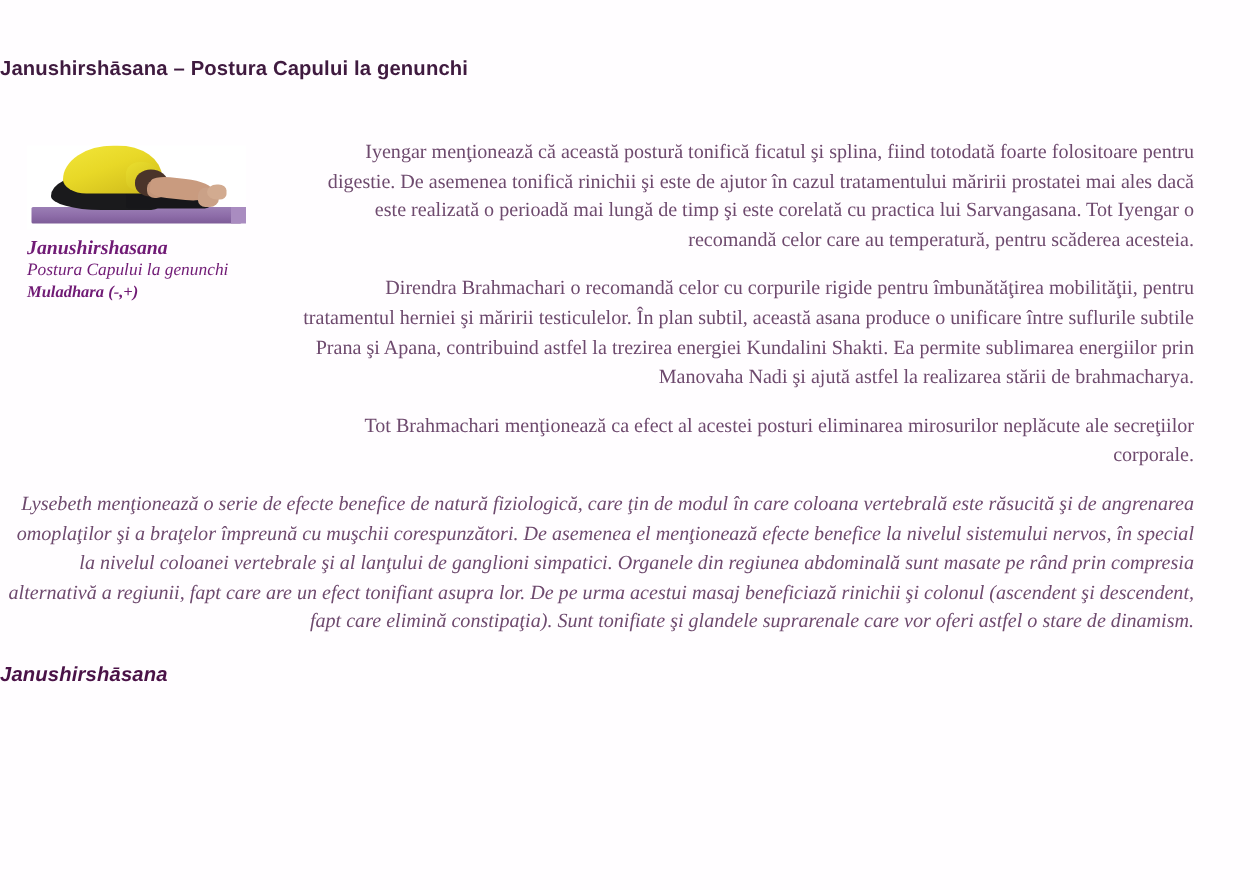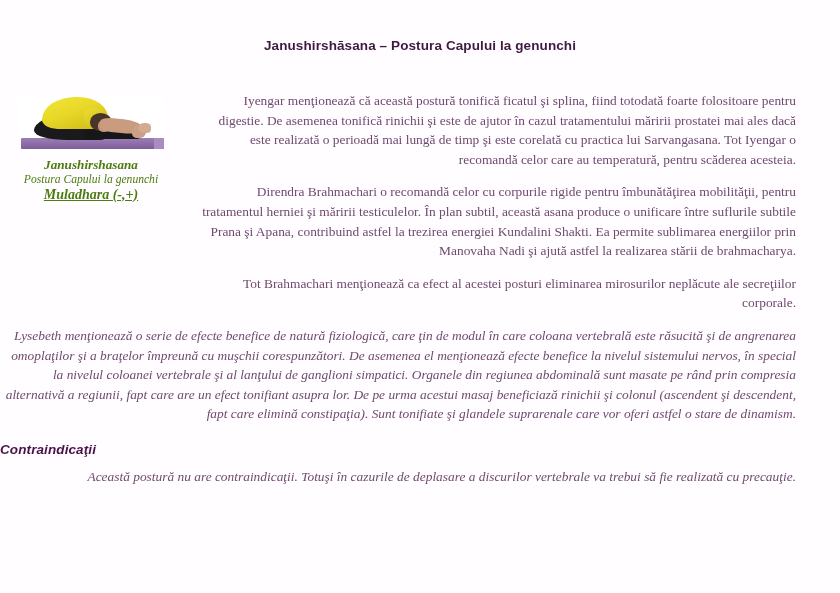--- a/index.html
+++ b/index.html
@@ -23,21 +23,20 @@
     box-sizing: border-box;
     padding: 0;
   }
 
   
   .doc-title {
     font-family: "Liberation Sans", "DejaVu Sans", sans-serif;
     font-weight: bold;
     font-size: 13.5px;
     color: #3f1a3f;
-    text-align: center;
     margin: 0;
     padding: 38px 0 0 0;
     letter-spacing: 0.1px;
   }
 
   
   .section-heading {
     font-family: "Liberation Sans", "DejaVu Sans", sans-serif;
     font-weight: bold;
     font-size: 13.5px;
@@ -175,45 +174,43 @@
     bottom: 21px;
     width: 13px;
     height: 12px;
     background: #c2957a;
     border-radius: 45% 50% 50% 40%;
   }
 
   
   .caption {
     font-family: "Liberation Serif", "DejaVu Serif", serif;
-    text-align: center;
-    color: #4d7c0f;
+    color: #701a75;
     margin-top: 4px;
   }
   .caption-title {
     font-size: 13.2px;
     font-weight: bold;
     font-style: italic;
     line-height: 16px;
     display: block;
   }
   .caption-sub {
     font-size: 11.6px;
     font-weight: normal;
     font-style: italic;
     line-height: 14.5px;
     display: block;
   }
   .caption-chakra {
-    font-size: 14px;
+    font-size: 11px;
     font-weight: bold;
     font-style: italic;
     line-height: 14.5px;
     display: block;
-    text-decoration: underline;
   }
 
   
   .content {
     position: relative;
     padding: 0 22px 0 0;
     box-sizing: border-box;
   }
 
   .right-col {
@@ -271,19 +268,18 @@
       <div class="gap-m"></div>
       <p class="body-text">Tot Brahmachari menţionează ca efect al acestei posturi eliminarea mirosurilor neplăcute ale secreţiilor corporale.</p>
     </div>
 
     <div class="clear"></div>
 
     <div class="full-col">
       <div class="gap-m"></div>
       <p class="body-text">Lysebeth menţionează o serie de efecte benefice de natură fiziologică, care ţin de modul în care coloana vertebrală este răsucită şi de angrenarea omoplaţilor şi a braţelor împreună cu muşchii corespunzători. De asemenea el menţionează efecte benefice la nivelul sistemului nervos, în special la nivelul coloanei vertebrale şi al lanţului de ganglioni simpatici. Organele din regiunea abdominală sunt masate pe rând prin compresia alternativă a regiunii, fapt care are un efect tonifiant asupra lor. De pe urma acestui masaj beneficiază rinichii şi colonul (ascendent şi descendent, fapt care elimină constipaţia). Sunt tonifiate şi glandele suprarenale care vor oferi astfel o stare de dinamism.</p>
       <div class="gap-l"></div>
-      <h2 class="section-heading">Contraindicaţii</h2>
+      <h2 class="section-heading">Janushirshāsana</h2>
       <div class="gap-s"></div>
-      <p class="body-text">Această postură nu are contraindicaţii. Totuşi în cazurile de deplasare a discurilor vertebrale va trebui să fie realizată cu precauţie.</p>
     </div>
 
   </div>
 </div>
 
 </body></html>

